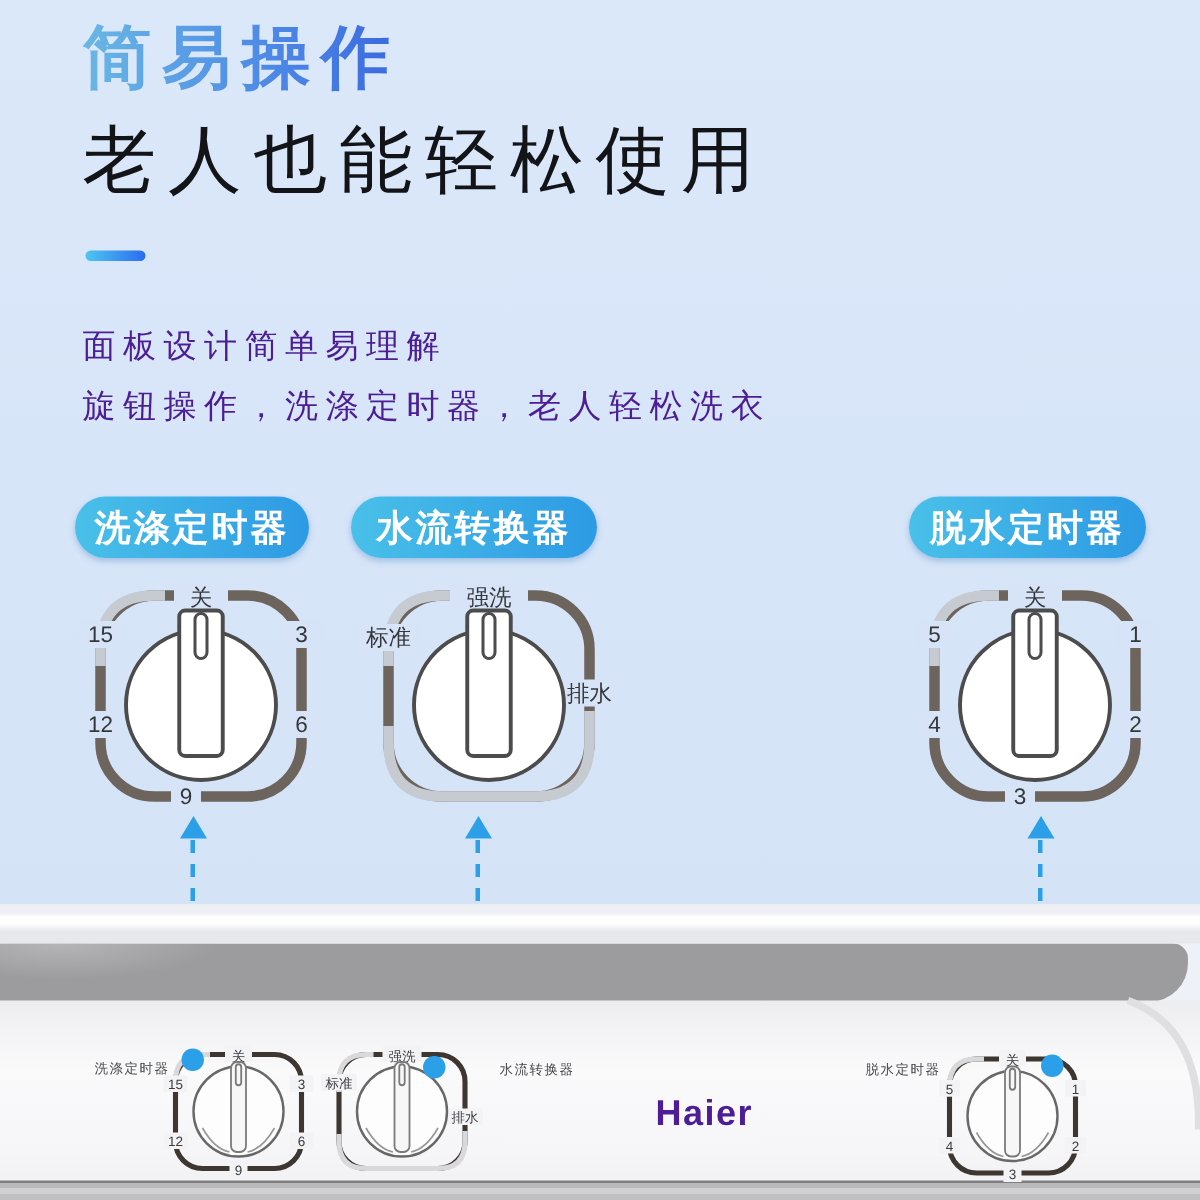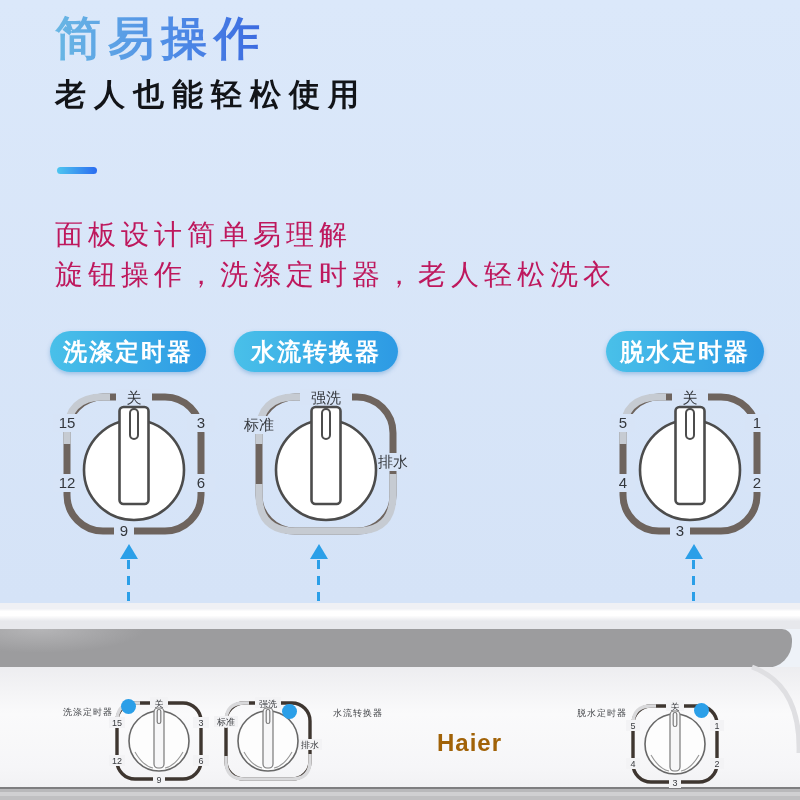--- a/index.html
+++ b/index.html
@@ -5,24 +5,24 @@
   html,body{margin:0;padding:0;}
   body{width:800px;height:800px;position:relative;overflow:hidden;
        font-family:"Liberation Sans","DejaVu Sans",sans-serif;
        background:linear-gradient(180deg,#dbe8fa 0%,#d5e3f7 75%,#d3e1f6 100%);}
   .abs{position:absolute;}
 
   
   .title{left:55px;top:8px;font-size:46px;font-weight:bold;letter-spacing:7px;
          background:linear-gradient(90deg,#69b7e4 0%,#4f8ce6 55%,#3a68e0 100%);
          -webkit-background-clip:text;background-clip:text;color:transparent;}
-  .subtitle{left:55px;top:74px;font-size:31px;font-weight:bold;letter-spacing:8px;color:#121418;}
+  .subtitle{left:55px;top:74px;font-size:49px;font-weight:normal;letter-spacing:8px;color:#121418;}
   .divider{left:57px;top:167px;width:40px;height:7px;border-radius:4px;
            background:linear-gradient(90deg,#4ec6f0,#2b6cf0);}
-  .desc{left:55px;font-size:28px;color:#be185d;letter-spacing:5px;}
+  .desc{left:55px;font-size:22px;color:#4c1d95;letter-spacing:5px;}
   .desc1{top:216px;} .desc2{top:256px;}
 
   
   .badge{top:331px;height:41px;border-radius:21px;display:flex;align-items:center;justify-content:center;
          background:linear-gradient(90deg,#49c0e9 0%,#2d9ae4 100%);
          box-shadow:0 2px 4px rgba(45,120,190,.35);
          color:#fff;font-size:24px;font-weight:bold;letter-spacing:2px;}
   .badge1{left:50px;width:156px;} .badge2{left:234px;width:164px;} .badge3{left:606px;width:158px;}
 
   
@@ -49,21 +49,21 @@
          background:linear-gradient(180deg,#eff0f4 0 22%,#ffffff 32% 48%,#e7e8ec 70% 100%);}
   .gapband{left:0;top:26px;width:792px;height:39px;border-radius:0 10px 26px 0;
            background:radial-gradient(ellipse 150px 34px at 40px 0px,#b5b5b7,rgba(181,181,183,0) 70%),#9c9c9e;}
   .face{left:0;top:64px;width:800px;height:133px;
         background:linear-gradient(180deg,#ededf0 0%,#fafafb 35%,#f6f6f8 75%,#efeff1 100%);}
   .bottomstrip{left:0;top:184px;width:800px;height:13px;
         background:linear-gradient(180deg,#7e7e80 0 2px,#b9b9bb 2px 5px,#d0d0d2 5px 9px,#c0c0c2 9px 13px);}
   .curve{left:0;top:0;width:800px;height:197px;pointer-events:none;}
 
   .panel-label{font-size:9px;color:#46484c;letter-spacing:1px;z-index:4;}
-  .brand{left:437px;top:729px;font-size:24px;font-weight:bold;color:#a16207;letter-spacing:1px;z-index:4;}
+  .brand{left:437px;top:729px;font-size:24px;font-weight:bold;color:#4c1d95;letter-spacing:1px;z-index:4;}
 
   
   svg.mknob{position:absolute;width:130px;height:92px;overflow:visible;z-index:3;}
   .mtrk{fill:none;stroke:#3e3630;stroke-width:3.4;}
   .mtrk-light{fill:none;stroke:#d9d9db;stroke-width:3.4;}
   .mdial{fill:#fdfdfd;stroke:#686868;stroke-width:1.6;}
   .mhdl{fill:#f7f7f8;stroke:#7a7a7a;stroke-width:1.2;}
   .mshade{fill:none;stroke:#979797;stroke-width:1.1;}
   .mmsk{fill:#f3f3f5;stroke:none;}
   svg.mknob text{font-size:9px;fill:#3a3c40;text-anchor:middle;

